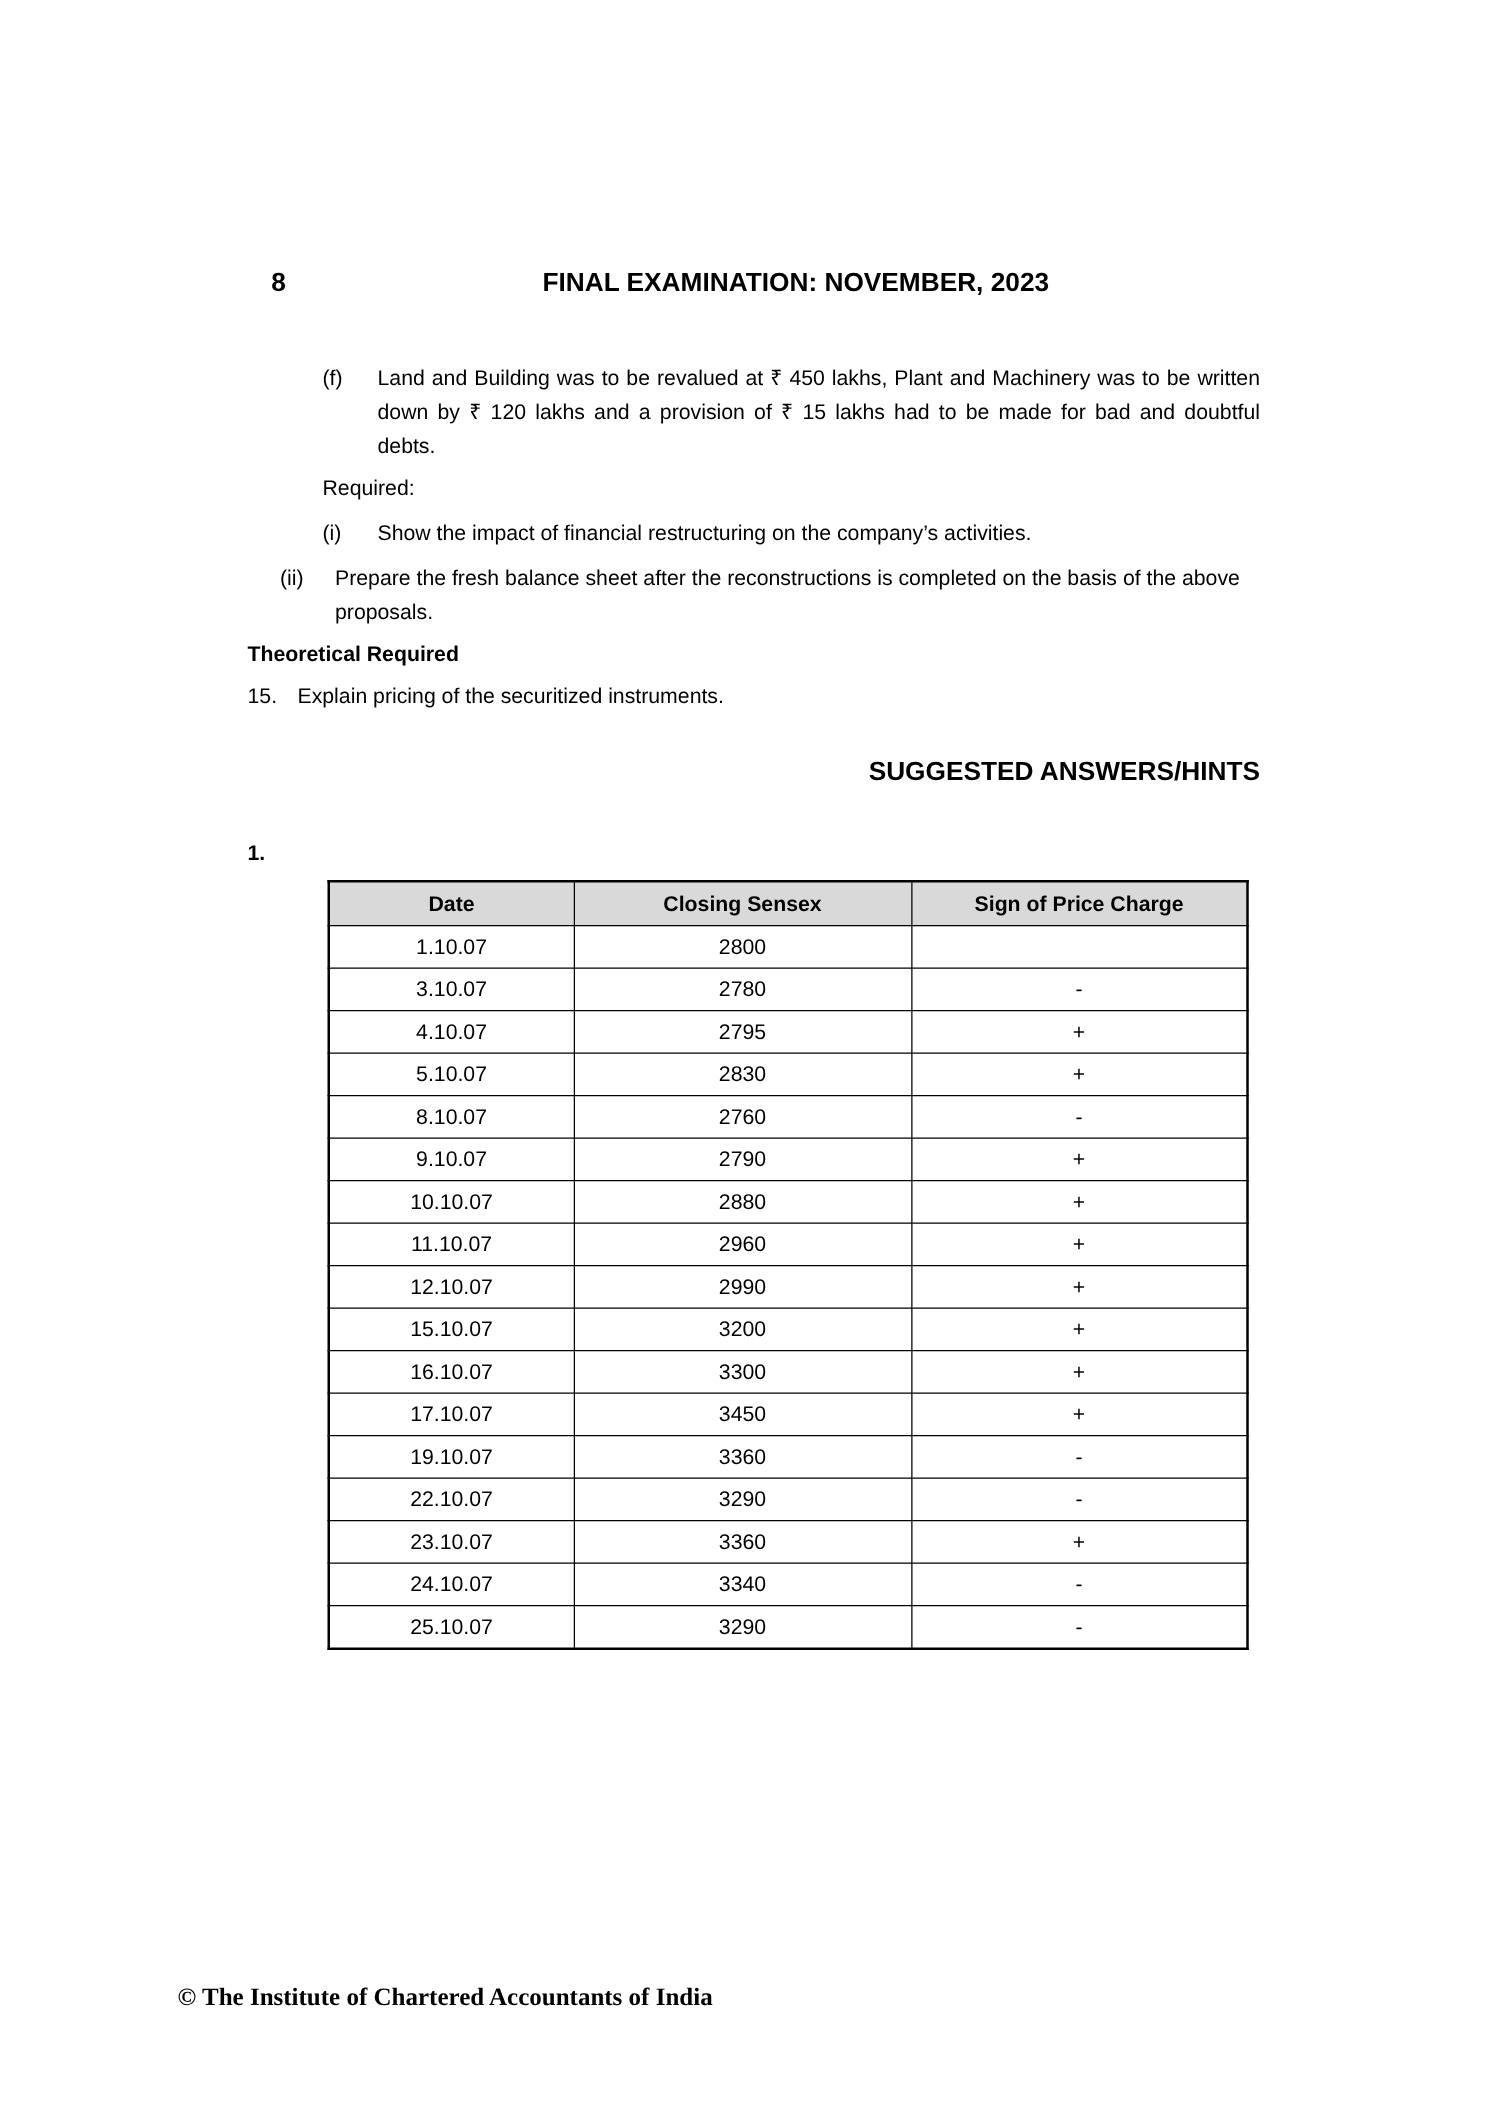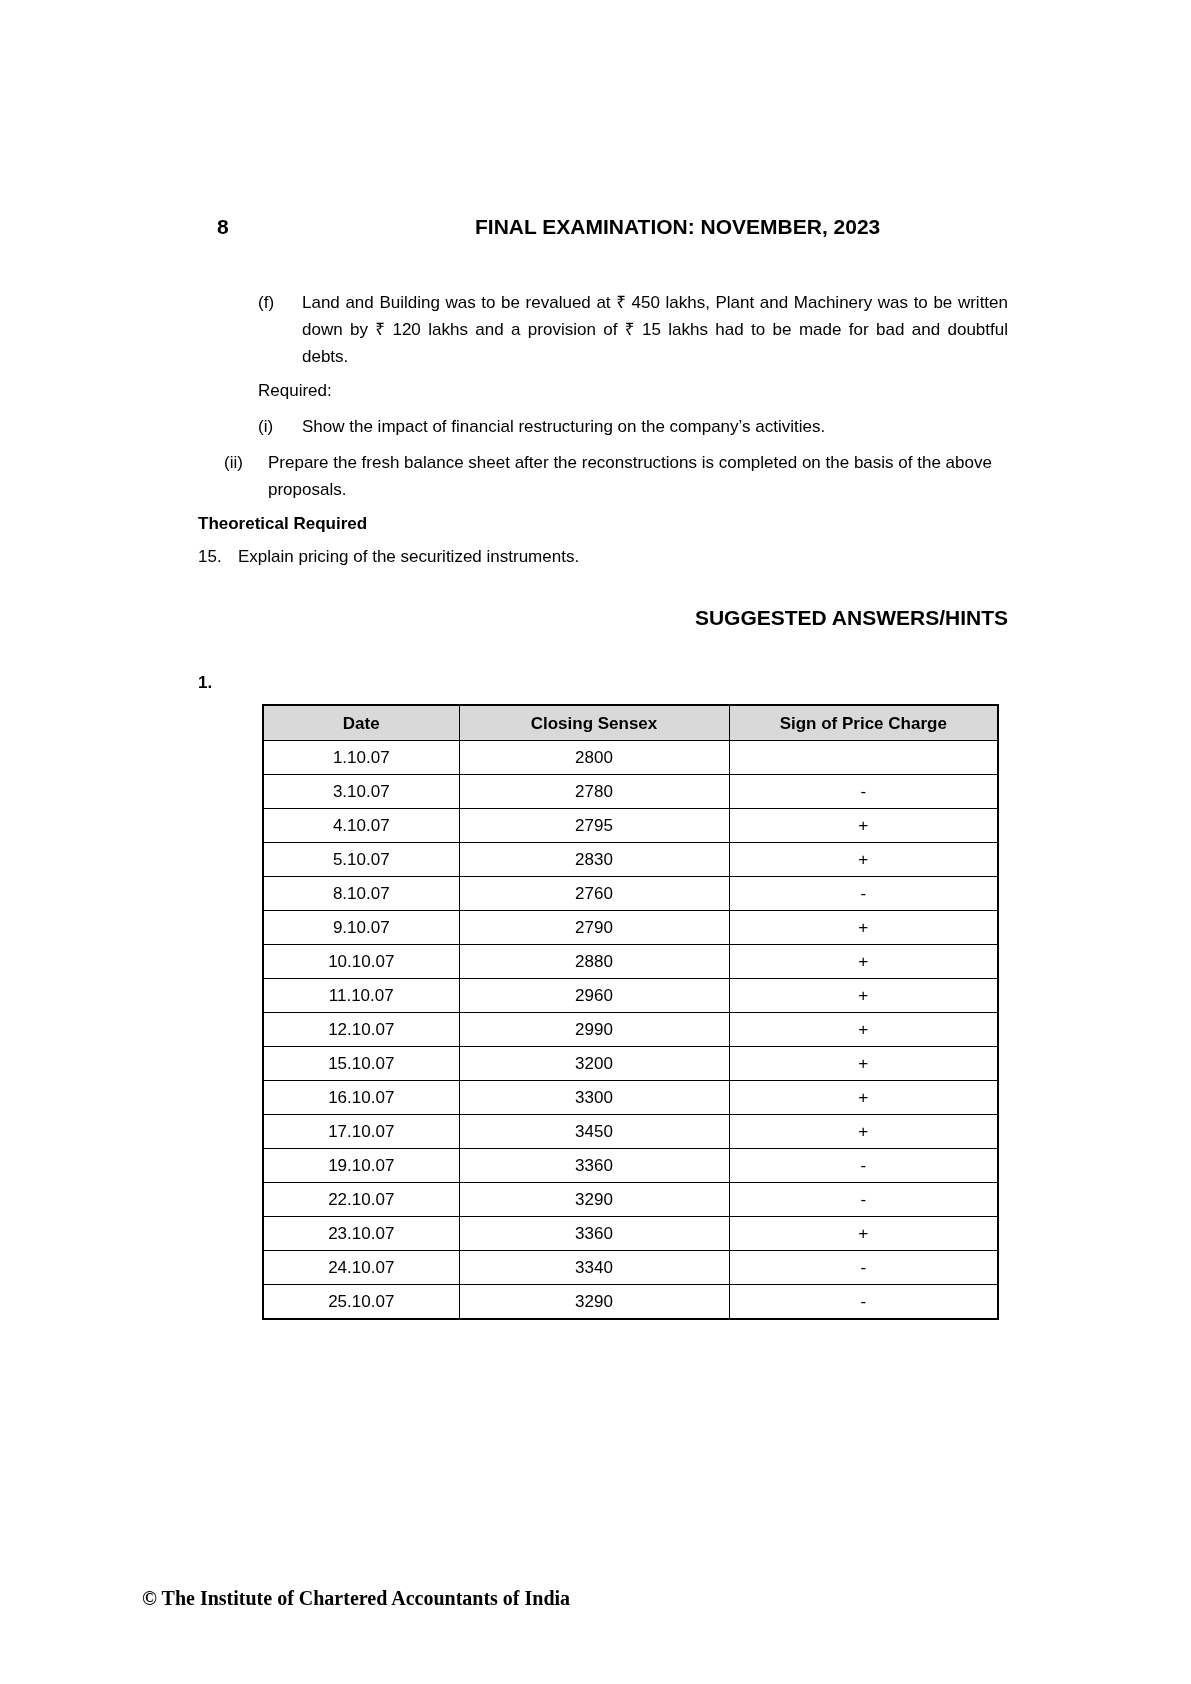--- a/index.html
+++ b/index.html
@@ -17,21 +17,21 @@
   
   .page-header {
     position: relative;
     height: 28px;
     margin-top: 213px;
     font-weight: bold;
     font-size: 21px;
     line-height: 28px;
   }
   .page-num  { position: absolute; left: 217px; top: 0; }
-  .page-title{ position: absolute; left: 475px; top: 0; white-space: nowrap; }
+  .page-title{ position: absolute; left: 434px; top: 0; white-space: nowrap; }
 
   
   .content { padding-left: 198px; padding-right: 183px; }
 
   .hang { display: flex; align-items: flex-start; }
   .hang .lbl { flex: 0 0 44px; }
   .hang .txt { flex: 1 1 auto; margin: 0; }
   .indent1 { margin-left: 60px; }         
   .num .lbl { flex: 0 0 40px; }           
   .just { text-align: justify; }

